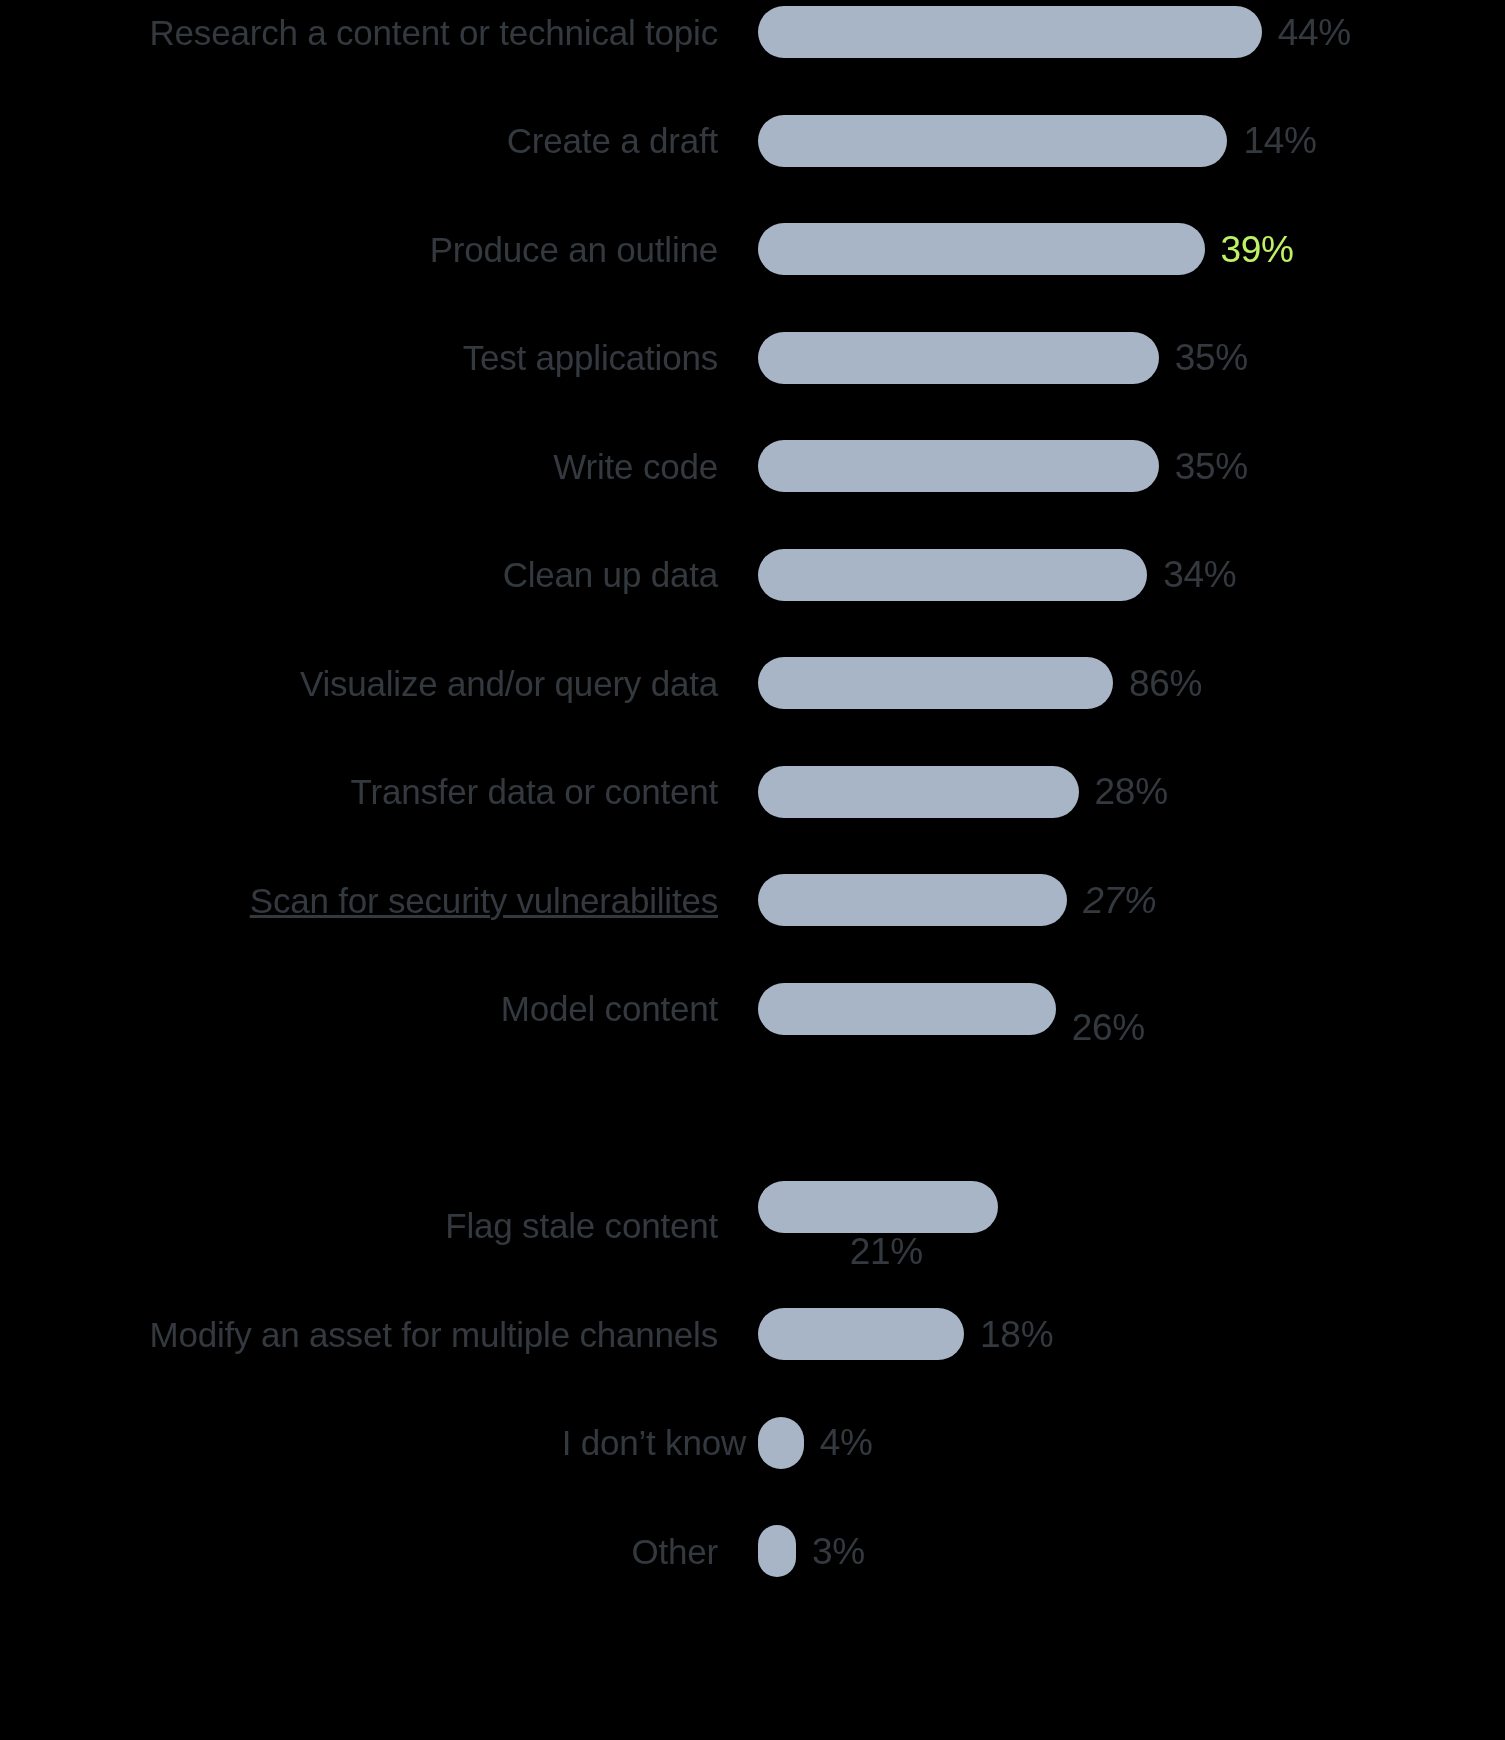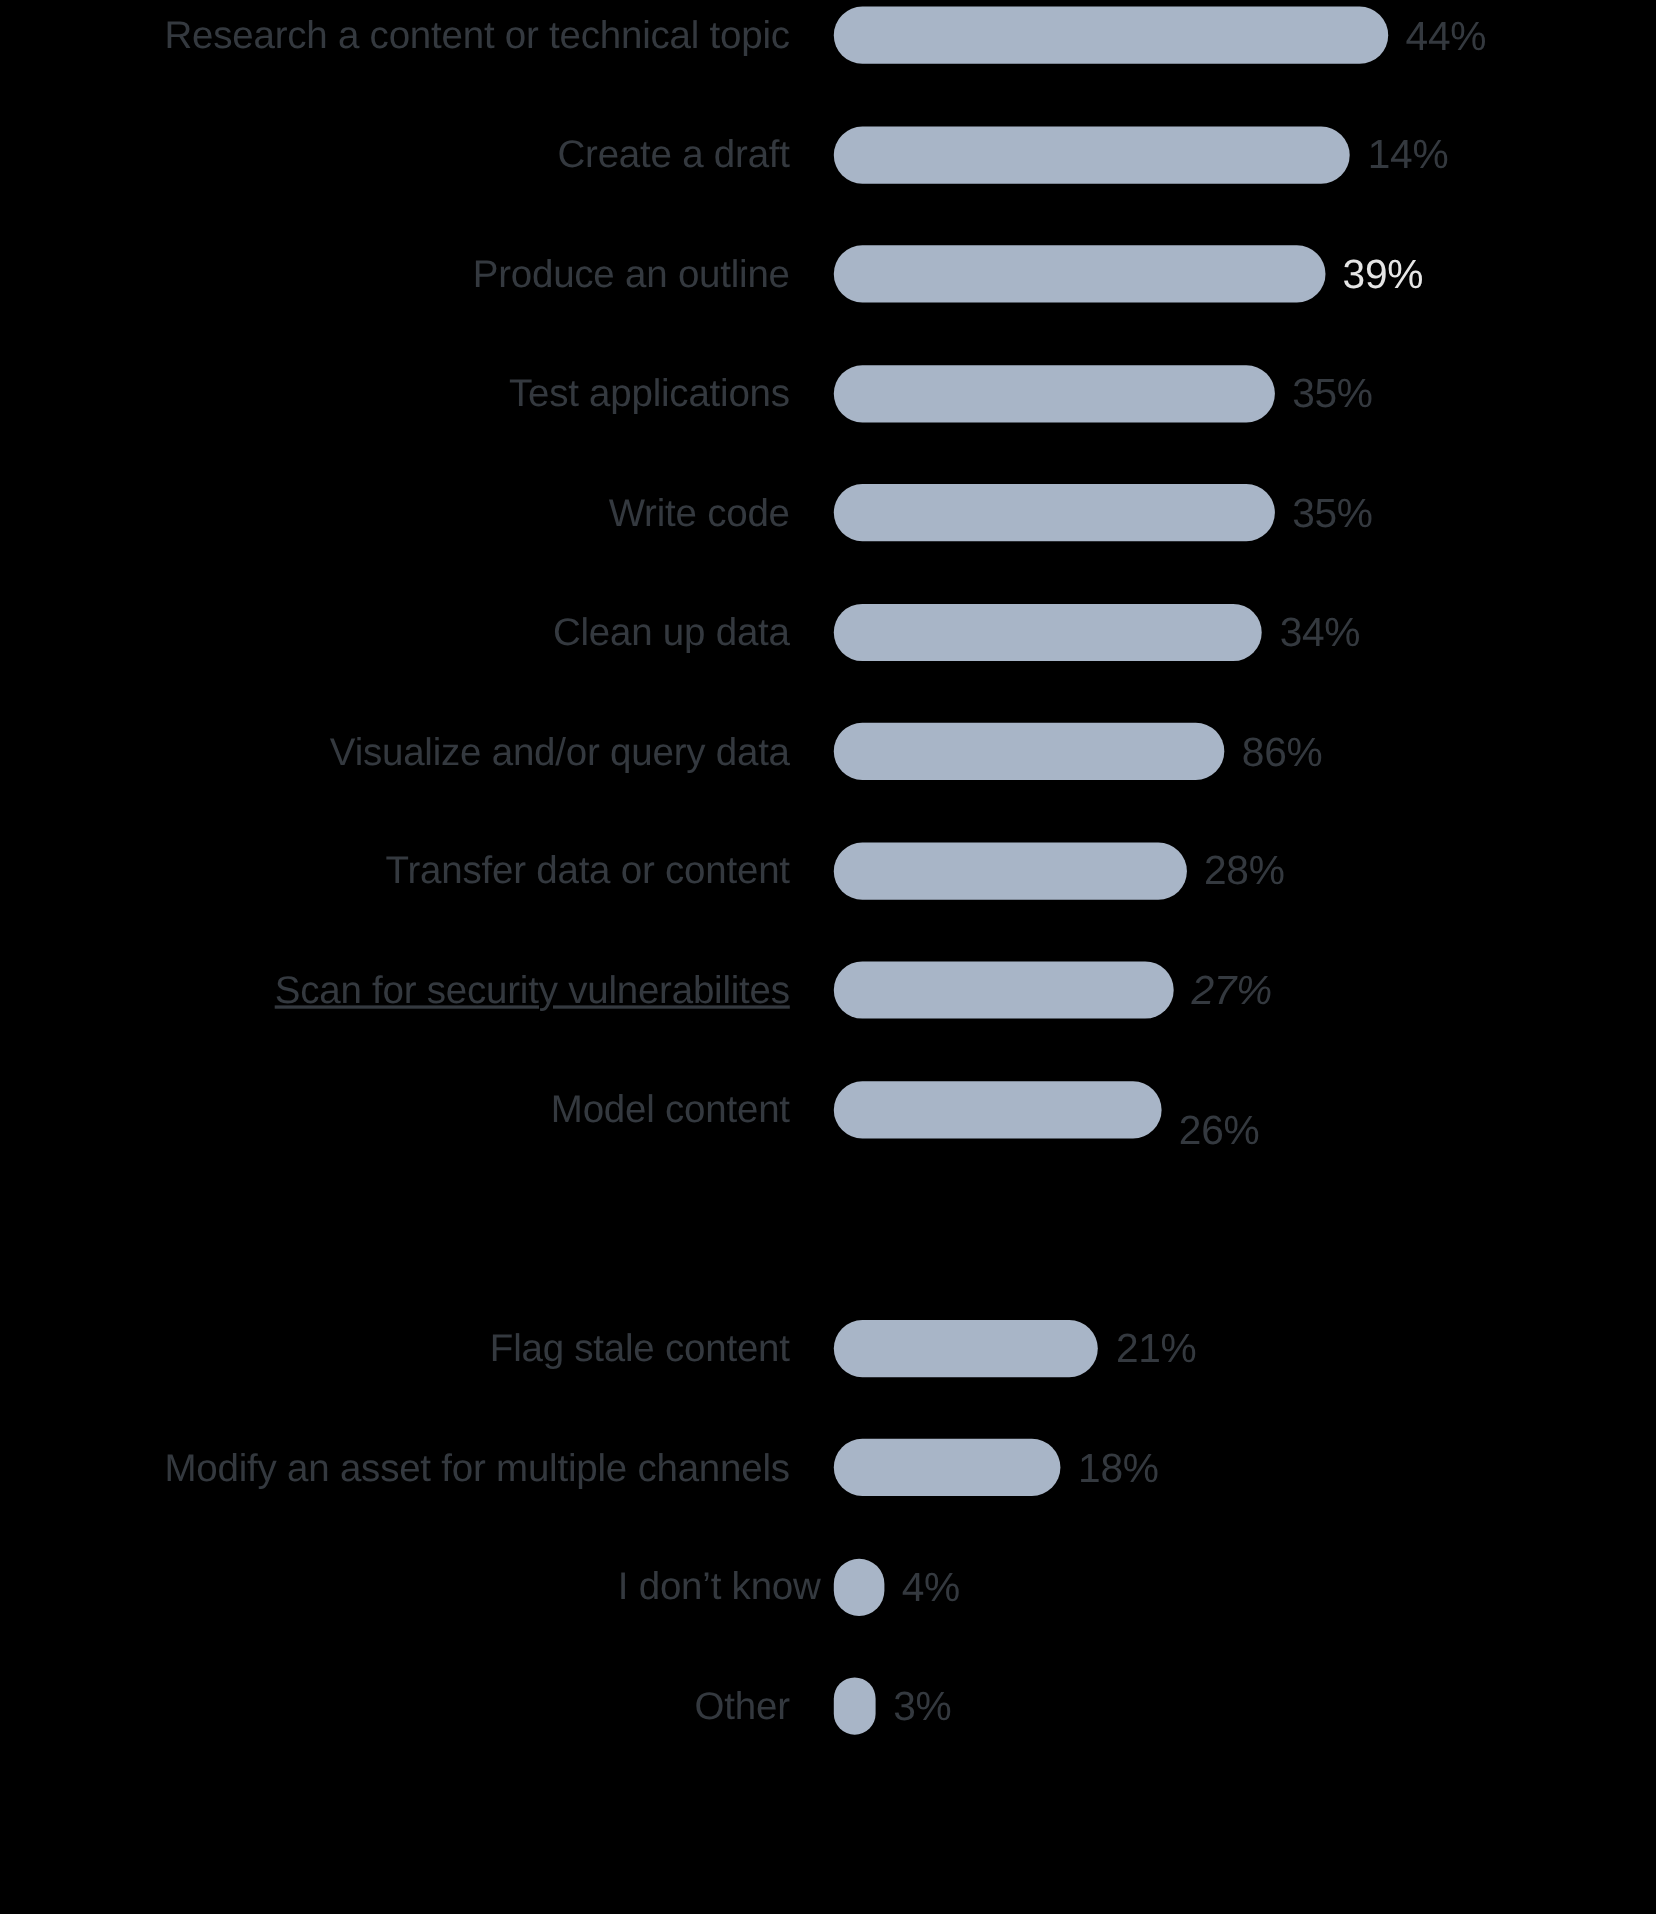--- a/index.html
+++ b/index.html
@@ -81,21 +81,21 @@
       <div class="cat-label" style="width: 718px;">Create a draft</div>
       <div class="bar-wrap" style="left: 758px;">
         <div class="bar" style="width: 469.45px; background: rgb(168, 181, 199);"></div>
         <div class="value-label" style="color: rgb(52, 57, 63);">14%</div>
       </div>
     </div>
     <div class="row" style="top: 195px;">
       <div class="cat-label" style="width: 718px;">Produce an outline</div>
       <div class="bar-wrap" style="left: 758px;">
         <div class="bar" style="width: 446.55px; background: rgb(168, 181, 199);"></div>
-        <div class="value-label" style="color: #e5e5e5;">39%</div>
+        <div class="value-label" style="color: #bef264;">39%</div>
       </div>
     </div>
     <div class="row" style="top: 303.5px;">
       <div class="cat-label" style="width: 718px;">Test applications</div>
       <div class="bar-wrap" style="left: 758px;">
         <div class="bar" style="width: 400.75px; background: rgb(168, 181, 199);"></div>
         <div class="value-label" style="color: rgb(52, 57, 63);">35%</div>
       </div>
     </div>
     <div class="row" style="top: 412px;">
@@ -135,21 +135,21 @@
     </div>
     <div class="row" style="top: 954.5px;">
       <div class="cat-label" style="width: 718px;">Model content</div>
       <div class="bar-wrap" style="left: 758px;">
         <div class="bar" style="width: 297.7px; background: rgb(168, 181, 199);"></div>
         <div class="value-label" style="color: rgb(52, 57, 63); margin-top: 38px;">26%</div>
       </div>
     </div>
     <div class="row" style="top: 1171.5px;">
       <div class="cat-label" style="width: 718px;">Flag stale content</div>
-      <div class="bar-wrap" style="left: 758px;">
+      <div class="bar-wrap" style="left: 758px; flex-direction: column;">
         <div class="bar" style="width: 240.45px; background: rgb(168, 181, 199);"></div>
         <div class="value-label" style="color: rgb(52, 57, 63);">21%</div>
       </div>
     </div>
     <div class="row" style="top: 1280px;">
       <div class="cat-label" style="width: 718px;">Modify an asset for multiple channels</div>
       <div class="bar-wrap" style="left: 758px;">
         <div class="bar" style="width: 206.1px; background: rgb(168, 181, 199);"></div>
         <div class="value-label" style="color: rgb(52, 57, 63);">18%</div>
       </div>

